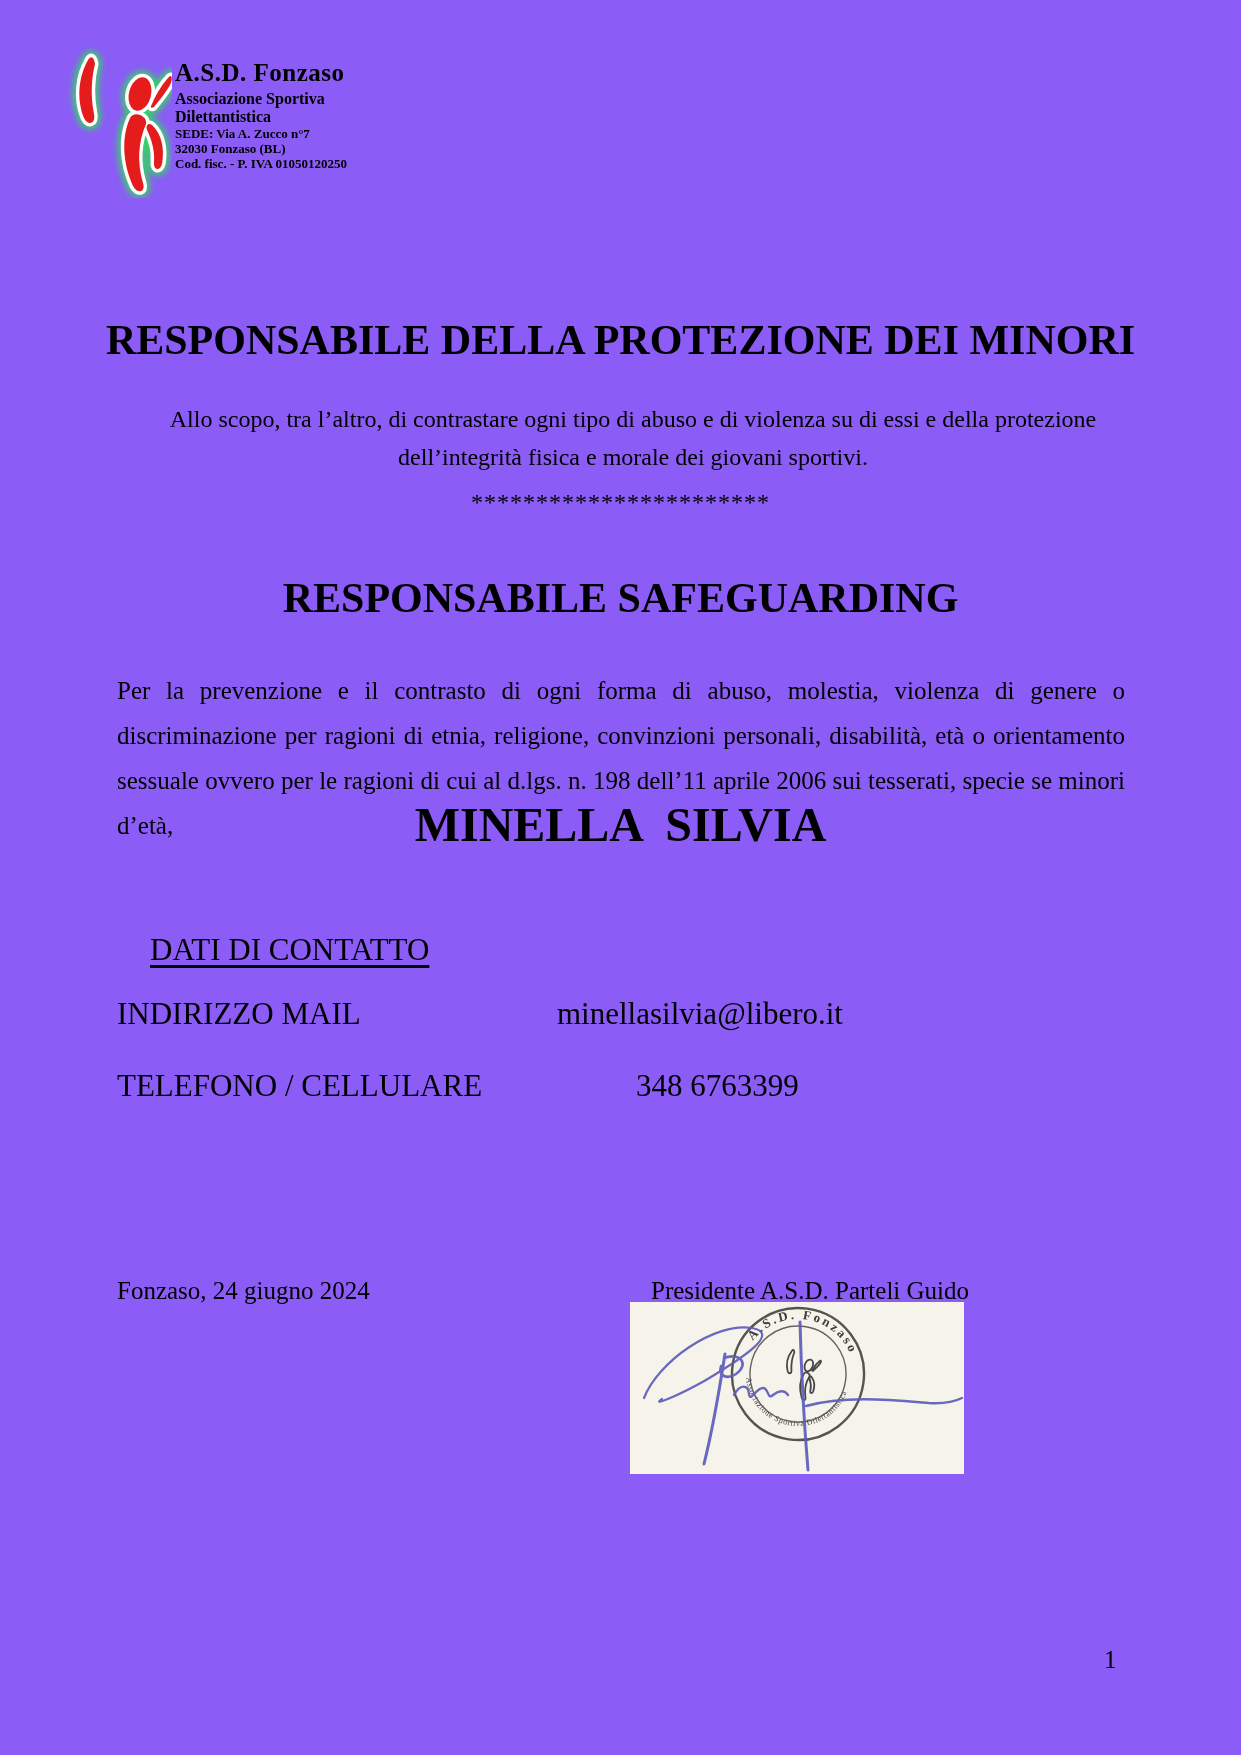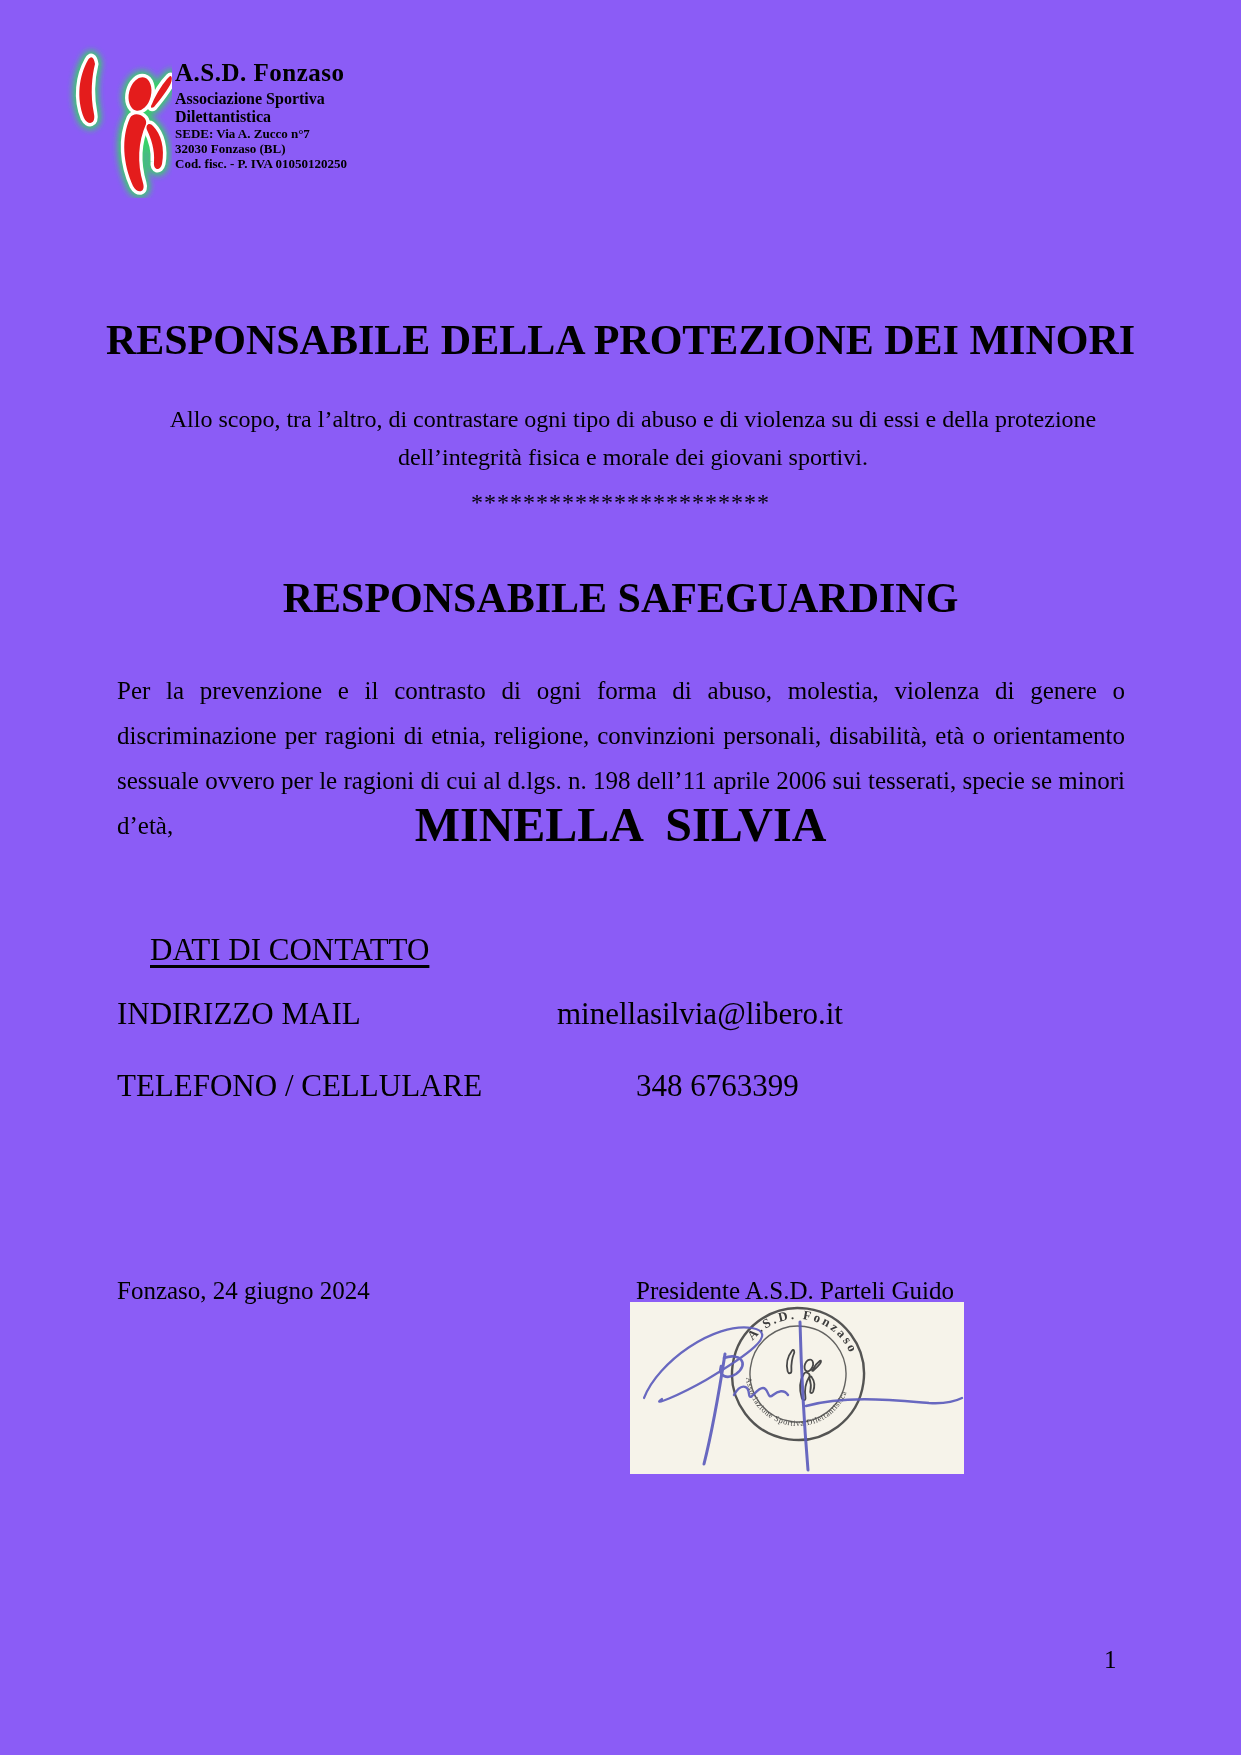--- a/index.html
+++ b/index.html
@@ -35,21 +35,21 @@
     text-decoration:underline;text-underline-offset:5px;margin-left:33px;
   }
   .contact-row{position:absolute;left:117px;right:60px;font-size:31px;}
   .contact-row .val{position:absolute;top:0;}
   .row-mail{top:996px;}
   .row-mail .val{left:440px;}
   .row-tel{top:1068px;}
   .row-tel .val{left:519px;}
   
   .date-line{position:absolute;left:117px;top:1277px;font-size:25px;}
-  .signer-line{position:absolute;left:636px;top:1277px;font-size:25px;}
+  .signer-line{position:absolute;left:651px;top:1277px;font-size:25px;}
   .scan-area{
     position:absolute;left:630px;top:1302px;width:334px;height:172px;
     background:#f6f3ea;
   }
   .scan-area svg{position:absolute;left:0;top:0;}
   .page-number{position:absolute;left:1104px;top:1646px;font-size:25px;}
 </style>
 </head>
 <body>
 

